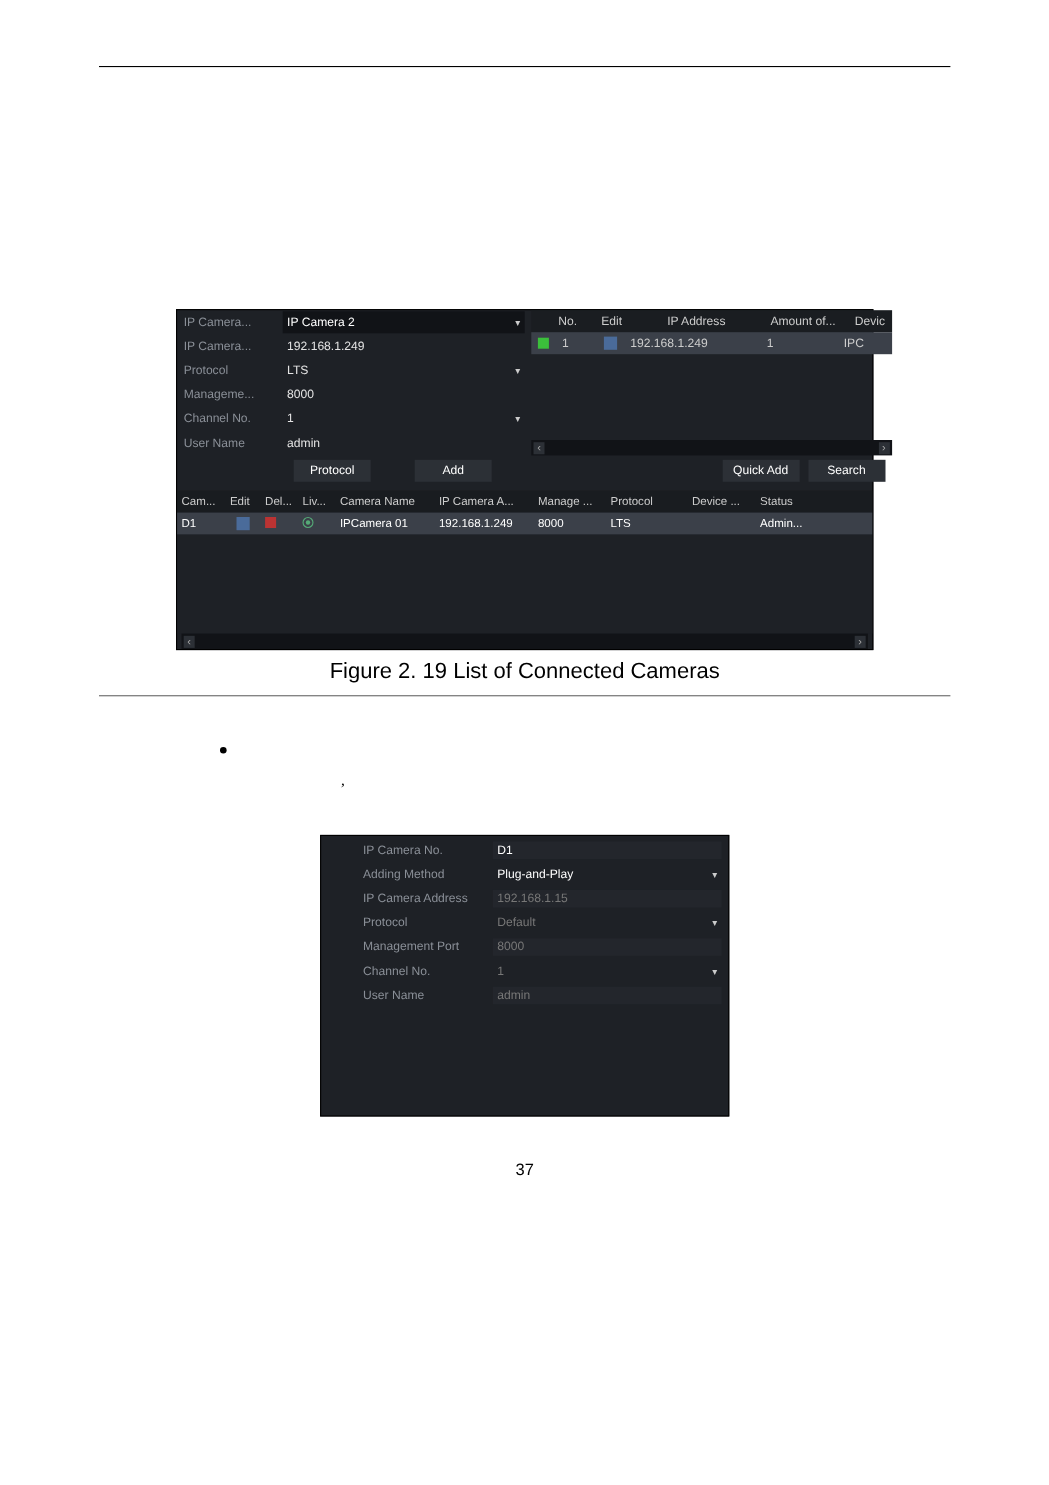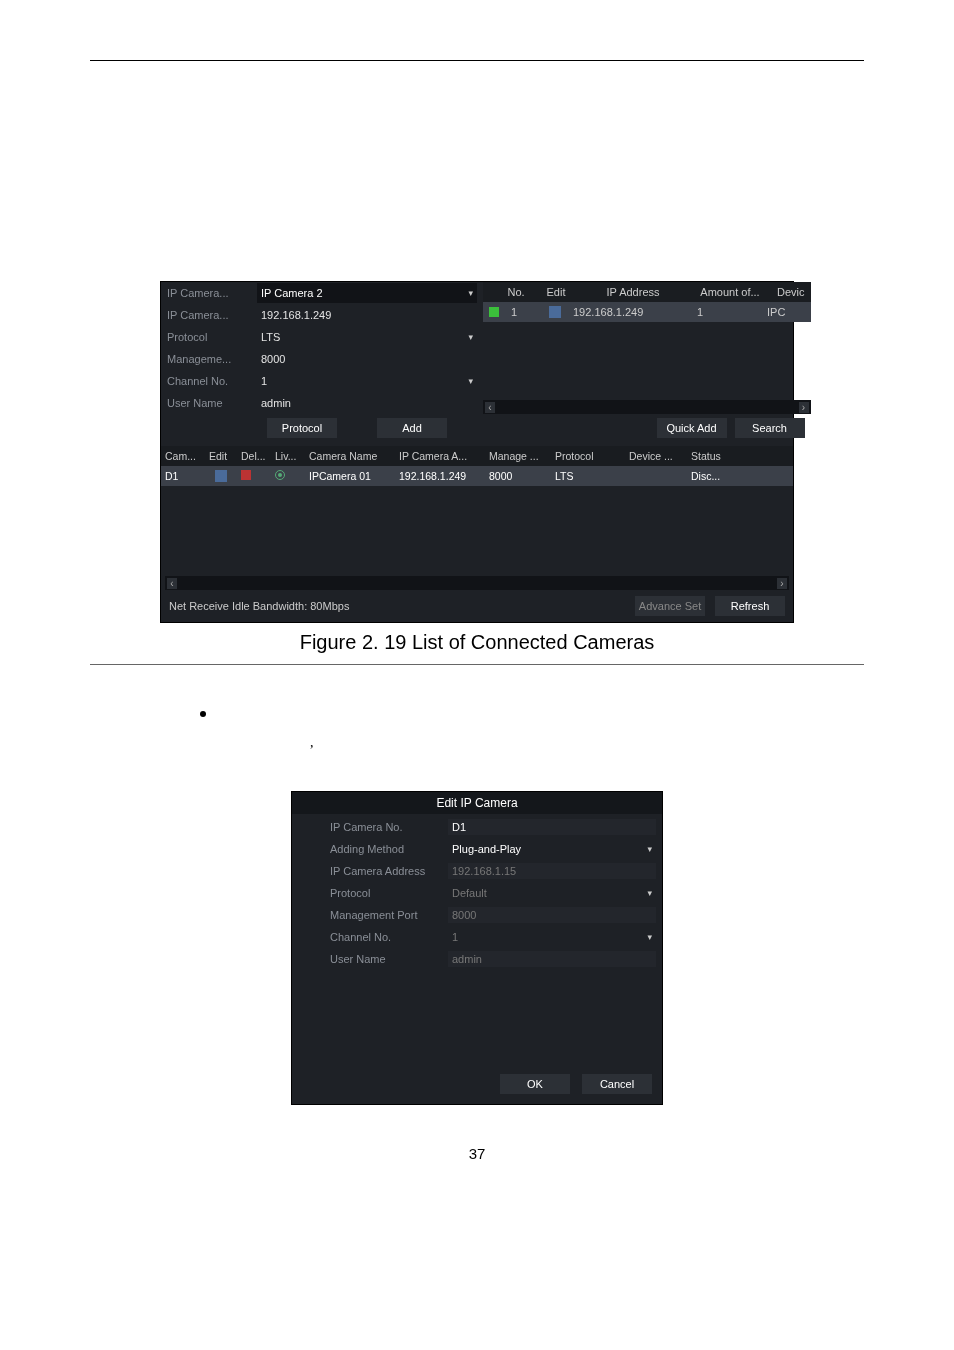--- a/index.html
+++ b/index.html
@@ -362,50 +362,42 @@
         <div class="cell" style="width:28px">
             <div class="edit-icon"></div>
           </div>
         <div class="cell" style="width:30px"><span class="del-icon"></span></div>
         <div class="cell" style="width:30px"><span class="liv-icon"></span></div>
         <div class="cell" style="width:86px">IPCamera 01</div>
         <div class="cell" style="width:86px">192.168.1.249</div>
         <div class="cell" style="width:62px">8000</div>
         <div class="cell" style="width:70px">LTS</div>
         <div class="cell" style="width:58px"></div>
-        <div class="cell">Disc...</div>
+        <div class="cell">Admin...</div>
       </div>
       <div class="lower-area"></div>
       <div class="lower-scroll">
         <span>‹</span>
         <span>›</span>
       </div>
-      <div class="footer-row">
-        <div>Net Receive Idle Bandwidth: 80Mbps</div>
-        <div style="display:flex;gap:10px">
-          <div class="btn disabled">Advance Set</div>
-          <div class="btn">Refresh</div>
-        </div>
-      </div>
     </div>
     <div class="caption">Figure 2. 19 List of Connected Cameras</div>
   </div>
 
   <hr class="section-hr">
 
   <div class="bullet-line">
     <span class="bullet-dot"></span>
   </div>
   <div class="bullet-line">
     <span class="comma">,</span>
   </div>
 
   <div class="dialog-wrap">
     <div class="dialog">
-      <div class="dialog-title">Edit IP Camera</div>
       <div class="dialog-body">
         <div class="drow">
           <div class="dlabel">IP Camera No.</div>
           <div class="dvalue bright alt">
             <span>D1</span>
           </div>
         </div>
         <div class="drow">
           <div class="dlabel">Adding Method</div>
           <div class="dvalue bright">
@@ -440,21 +432,17 @@
           </div>
         </div>
         <div class="drow">
           <div class="dlabel">User Name</div>
           <div class="dvalue muted alt">
             <span>admin</span>
           </div>
         </div>
         <div class="dialog-spacer"></div>
       </div>
-      <div class="dialog-btns">
-        <div class="btn">OK</div>
-        <div class="btn">Cancel</div>
-      </div>
     </div>
   </div>
 
   <div class="page-num">37</div>
 </div>
 
 </body></html>

